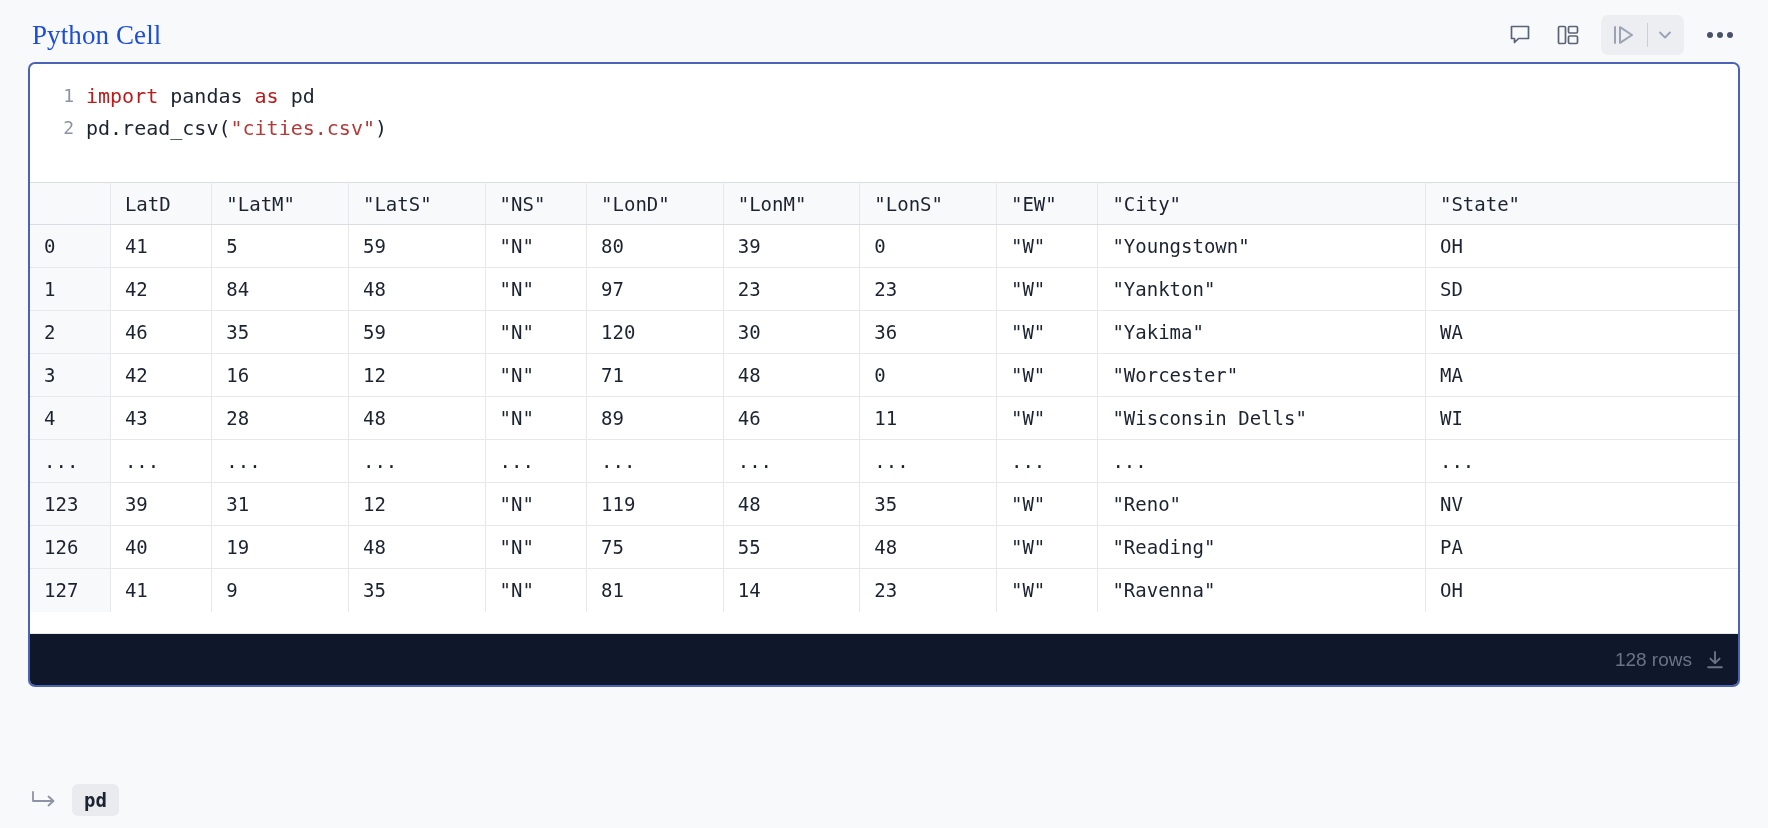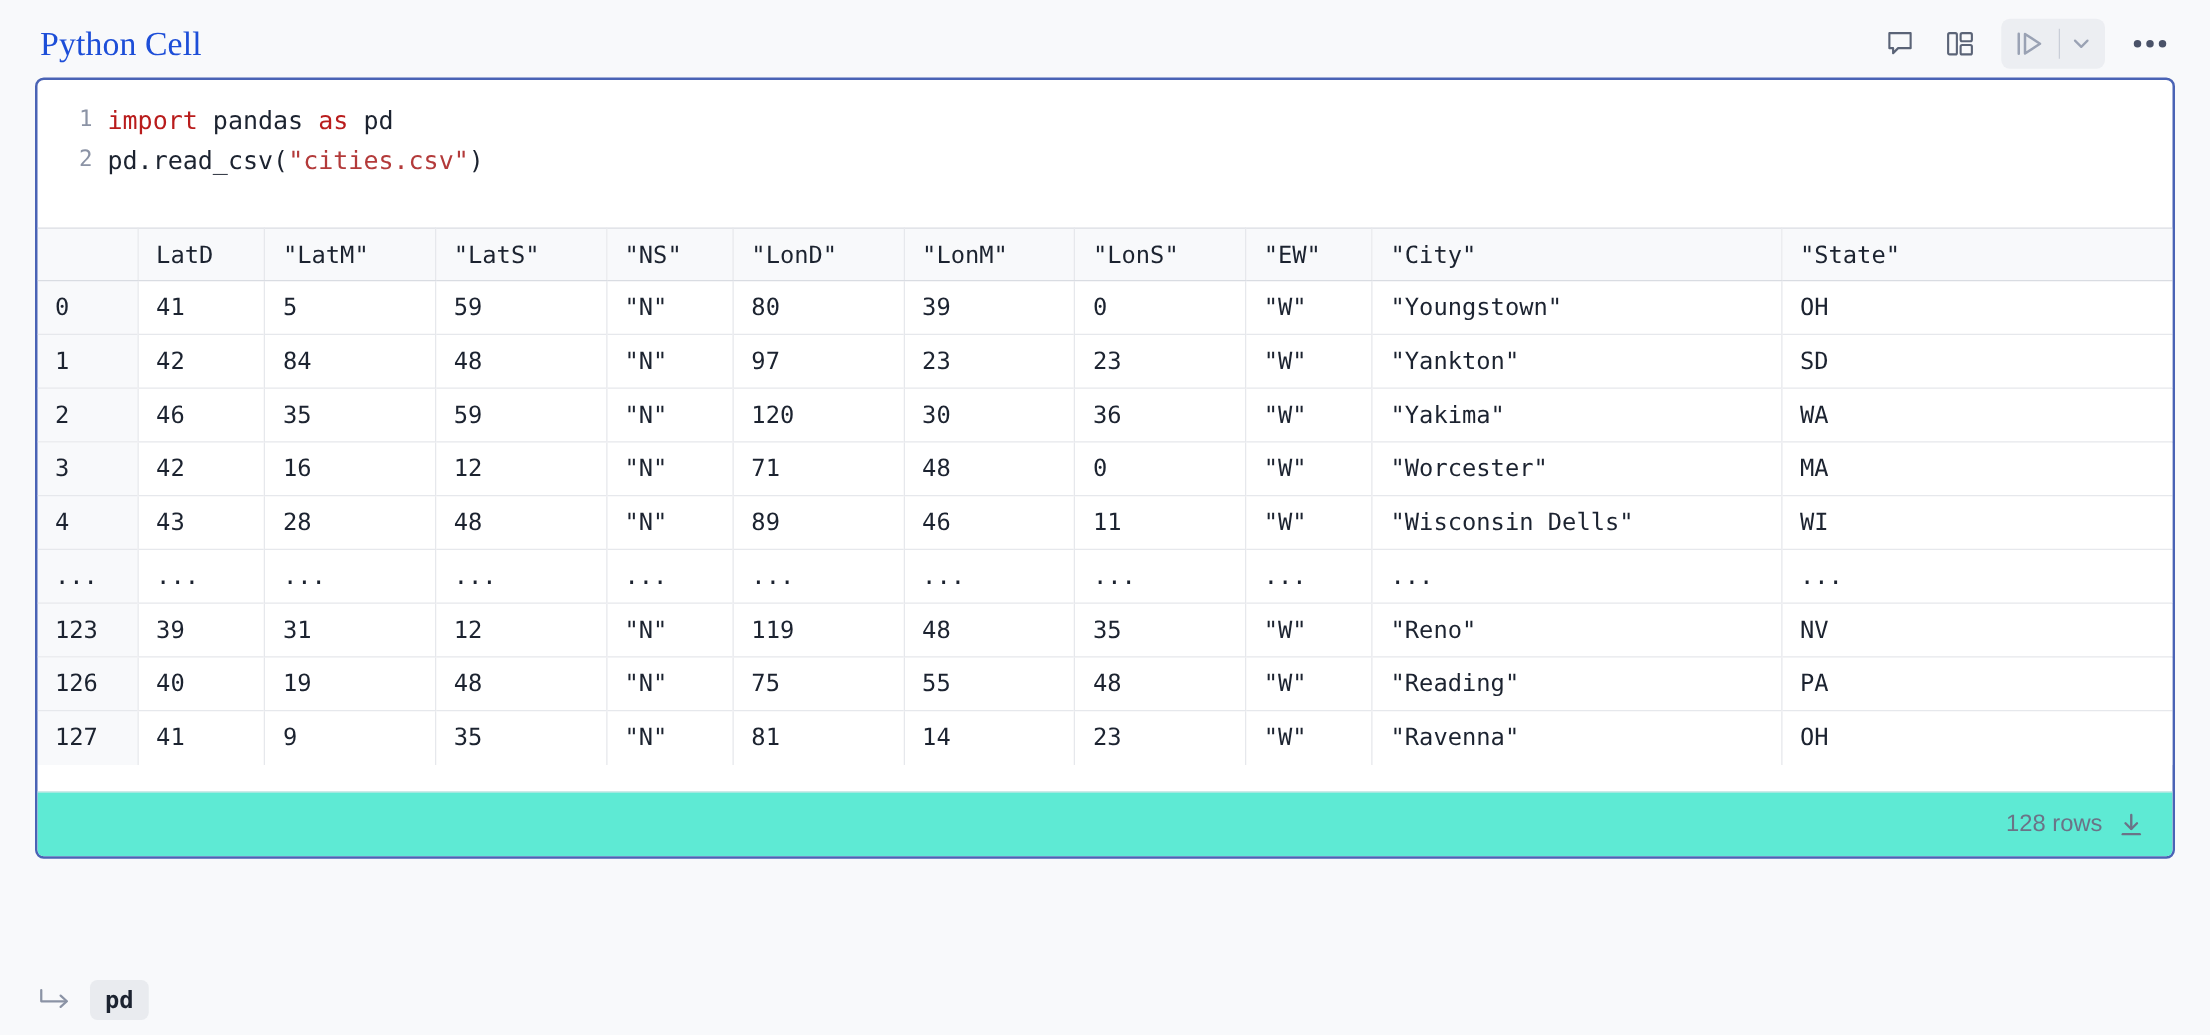--- a/index.html
+++ b/index.html
@@ -206,23 +206,23 @@
   
   .table-footer {
     position: absolute;
     left: 0;
     bottom: 0;
     width: 1708px;
     height: 52px;
     display: flex;
     align-items: center;
     justify-content: flex-end;
-    padding-right: 22px;
-    box-sizing: border-box;
-    background: #5eead4;
+    padding-right: 12px;
+    box-sizing: border-box;
+    background: #0f172a;
     border-top: 1px solid #e6e8ec;
   }
   .rows-count {
     font-family: "Liberation Sans", sans-serif;
     font-size: 19px;
     color: #6b7387;
     margin-right: 12px;
   }
   .dl-icon { cursor: pointer; display: flex; }
 

